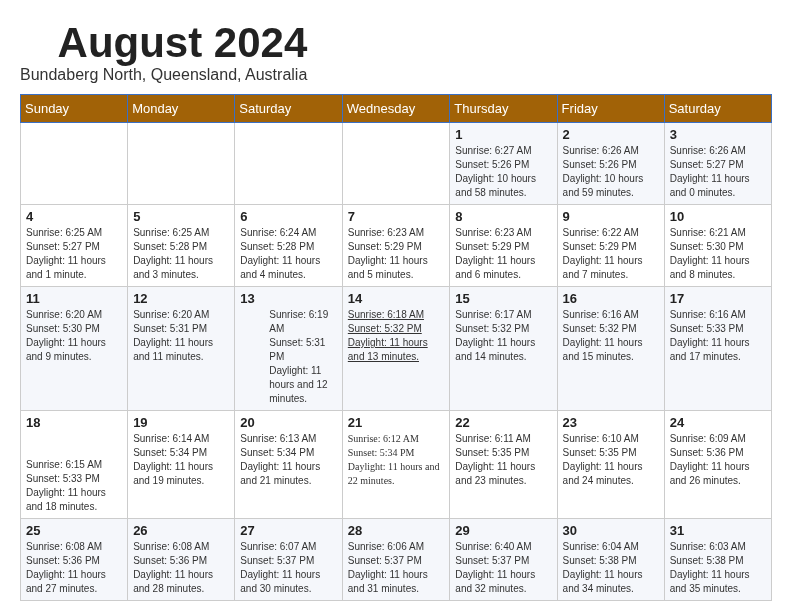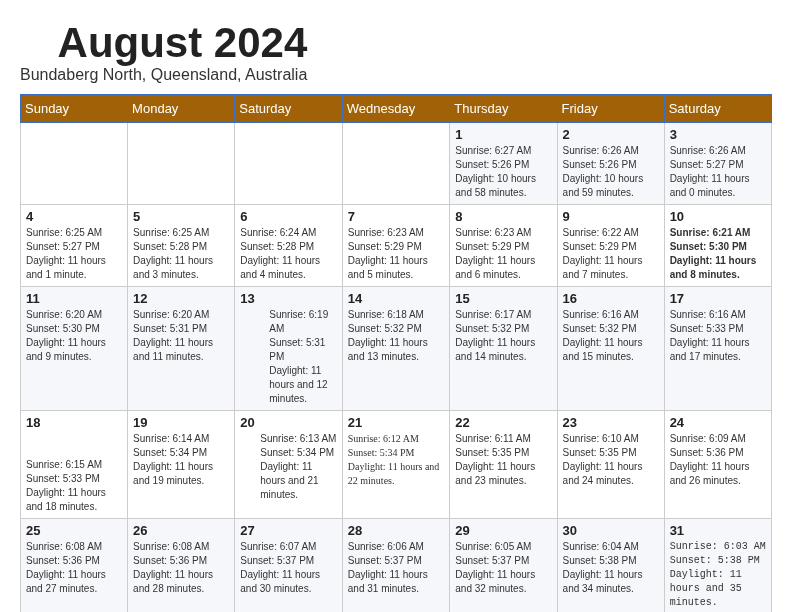--- a/index.html
+++ b/index.html
@@ -168,21 +168,21 @@
 Daylight: 11 hours and 6 minutes.</div>
         </td>
         <td>
           <div class="day-num">9</div>
           <div class="day-info" style="white-space: pre-line;">Sunrise: 6:22 AM
 Sunset: 5:29 PM
 Daylight: 11 hours and 7 minutes.</div>
         </td>
         <td>
           <div class="day-num">10</div>
-          <div class="day-info" style="white-space: pre-line; font-weight: bold;">Sunrise: 6:21 AM
+          <div class="day-info" style="white-space: pre-line;">Sunrise: 6:21 AM
 Sunset: 5:30 PM
 Daylight: 11 hours and 8 minutes.</div>
         </td>
       </tr>
       <tr>
         <td>
           <div class="day-num">11</div>
           <div class="day-info" style="white-space: pre-line;">Sunrise: 6:20 AM
 Sunset: 5:30 PM
 Daylight: 11 hours and 9 minutes.</div>
@@ -194,21 +194,21 @@
 Daylight: 11 hours and 11 minutes.</div>
         </td>
         <td>
           <div class="day-num">13</div>
           <div class="day-info" style="white-space: pre-line; margin-left: 29px;">Sunrise: 6:19 AM
 Sunset: 5:31 PM
 Daylight: 11 hours and 12 minutes.</div>
         </td>
         <td>
           <div class="day-num">14</div>
-          <div class="day-info" style="white-space: pre-line;">Sunrise: 6:18 AM
+          <div class="day-info" style="white-space: pre-line; text-decoration: underline;">Sunrise: 6:18 AM
 Sunset: 5:32 PM
 Daylight: 11 hours and 13 minutes.</div>
         </td>
         <td>
           <div class="day-num">15</div>
           <div class="day-info" style="white-space: pre-line;">Sunrise: 6:17 AM
 Sunset: 5:32 PM
 Daylight: 11 hours and 14 minutes.</div>
         </td>
         <td>
@@ -232,21 +232,21 @@
 Daylight: 11 hours and 18 minutes.</div>
         </td>
         <td>
           <div class="day-num">19</div>
           <div class="day-info" style="white-space: pre-line;">Sunrise: 6:14 AM
 Sunset: 5:34 PM
 Daylight: 11 hours and 19 minutes.</div>
         </td>
         <td>
           <div class="day-num">20</div>
-          <div class="day-info" style="white-space: pre-line; margin-left: 20px;">Sunrise: 6:13 AM
+          <div class="day-info" style="white-space: pre-line;">Sunrise: 6:13 AM
 Sunset: 5:34 PM
 Daylight: 11 hours and 21 minutes.</div>
         </td>
         <td>
           <div class="day-num">21</div>
           <div class="day-info" style="white-space: pre-line; font-family: Liberation Serif, serif;">Sunrise: 6:12 AM
 Sunset: 5:34 PM
 Daylight: 11 hours and 22 minutes.</div>
         </td>
         <td>
@@ -288,31 +288,31 @@
 Daylight: 11 hours and 30 minutes.</div>
         </td>
         <td>
           <div class="day-num">28</div>
           <div class="day-info" style="white-space: pre-line;">Sunrise: 6:06 AM
 Sunset: 5:37 PM
 Daylight: 11 hours and 31 minutes.</div>
         </td>
         <td>
           <div class="day-num">29</div>
-          <div class="day-info" style="white-space: pre-line;">Sunrise: 6:05 AM
+          <div class="day-info" style="white-space: pre-line;">Sunrise: 6:40 AM
 Sunset: 5:37 PM
 Daylight: 11 hours and 32 minutes.</div>
         </td>
         <td>
           <div class="day-num">30</div>
           <div class="day-info" style="white-space: pre-line;">Sunrise: 6:04 AM
 Sunset: 5:38 PM
 Daylight: 11 hours and 34 minutes.</div>
         </td>
         <td>
           <div class="day-num">31</div>
-          <div class="day-info" style="white-space: pre-line; font-family: Liberation Mono, monospace;">Sunrise: 6:03 AM
+          <div class="day-info" style="white-space: pre-line;">Sunrise: 6:03 AM
 Sunset: 5:38 PM
 Daylight: 11 hours and 35 minutes.</div>
         </td>
       </tr>
     </tbody>
 </table>
 
 </body></html>

